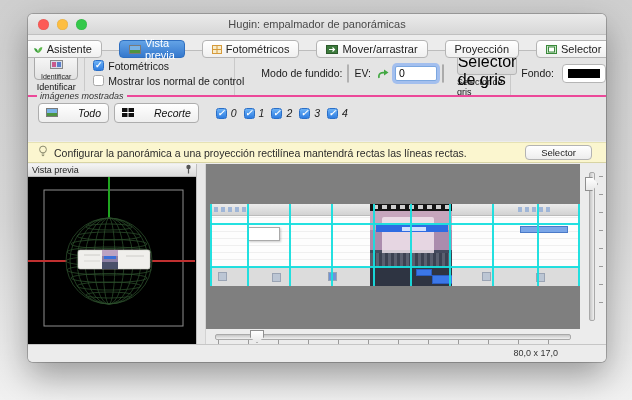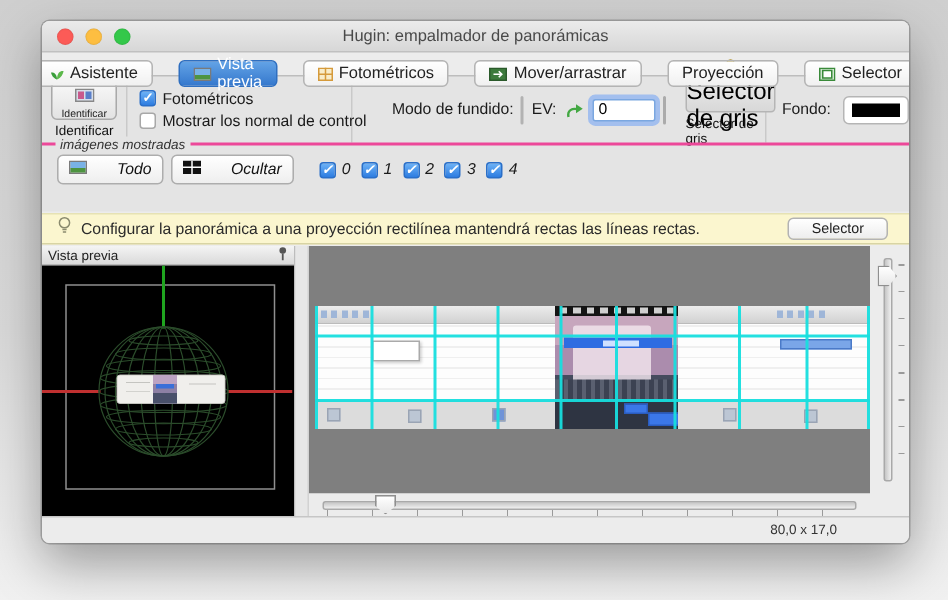--- a/index.html
+++ b/index.html
@@ -264,21 +264,21 @@
           <span>Todo</span>
         </div>
         <div class="imgbtn">
           <span>
             <svg width="12" height="9" viewBox="0 0 12 9">
                 <rect x="0" y="0" width="12" height="9" fill="#111"></rect>
                 <line x1="6" y1="0" x2="6" y2="9" stroke="#fff" stroke-width="1"></line>
                 <line x1="0" y1="4.5" x2="12" y2="4.5" stroke="#fff" stroke-width="1"></line>
               </svg>
           </span>
-          <span>Ocultar</span>
+          <span>Recorte</span>
         </div>
         <div class="cbsline">
           <span class="cbrow">
             <span class="cb on">
                 <span class="mark">✓</span>
               </span>
             <span>0</span>
           </span>
           <span class="cbrow">
             <span class="cb on">

